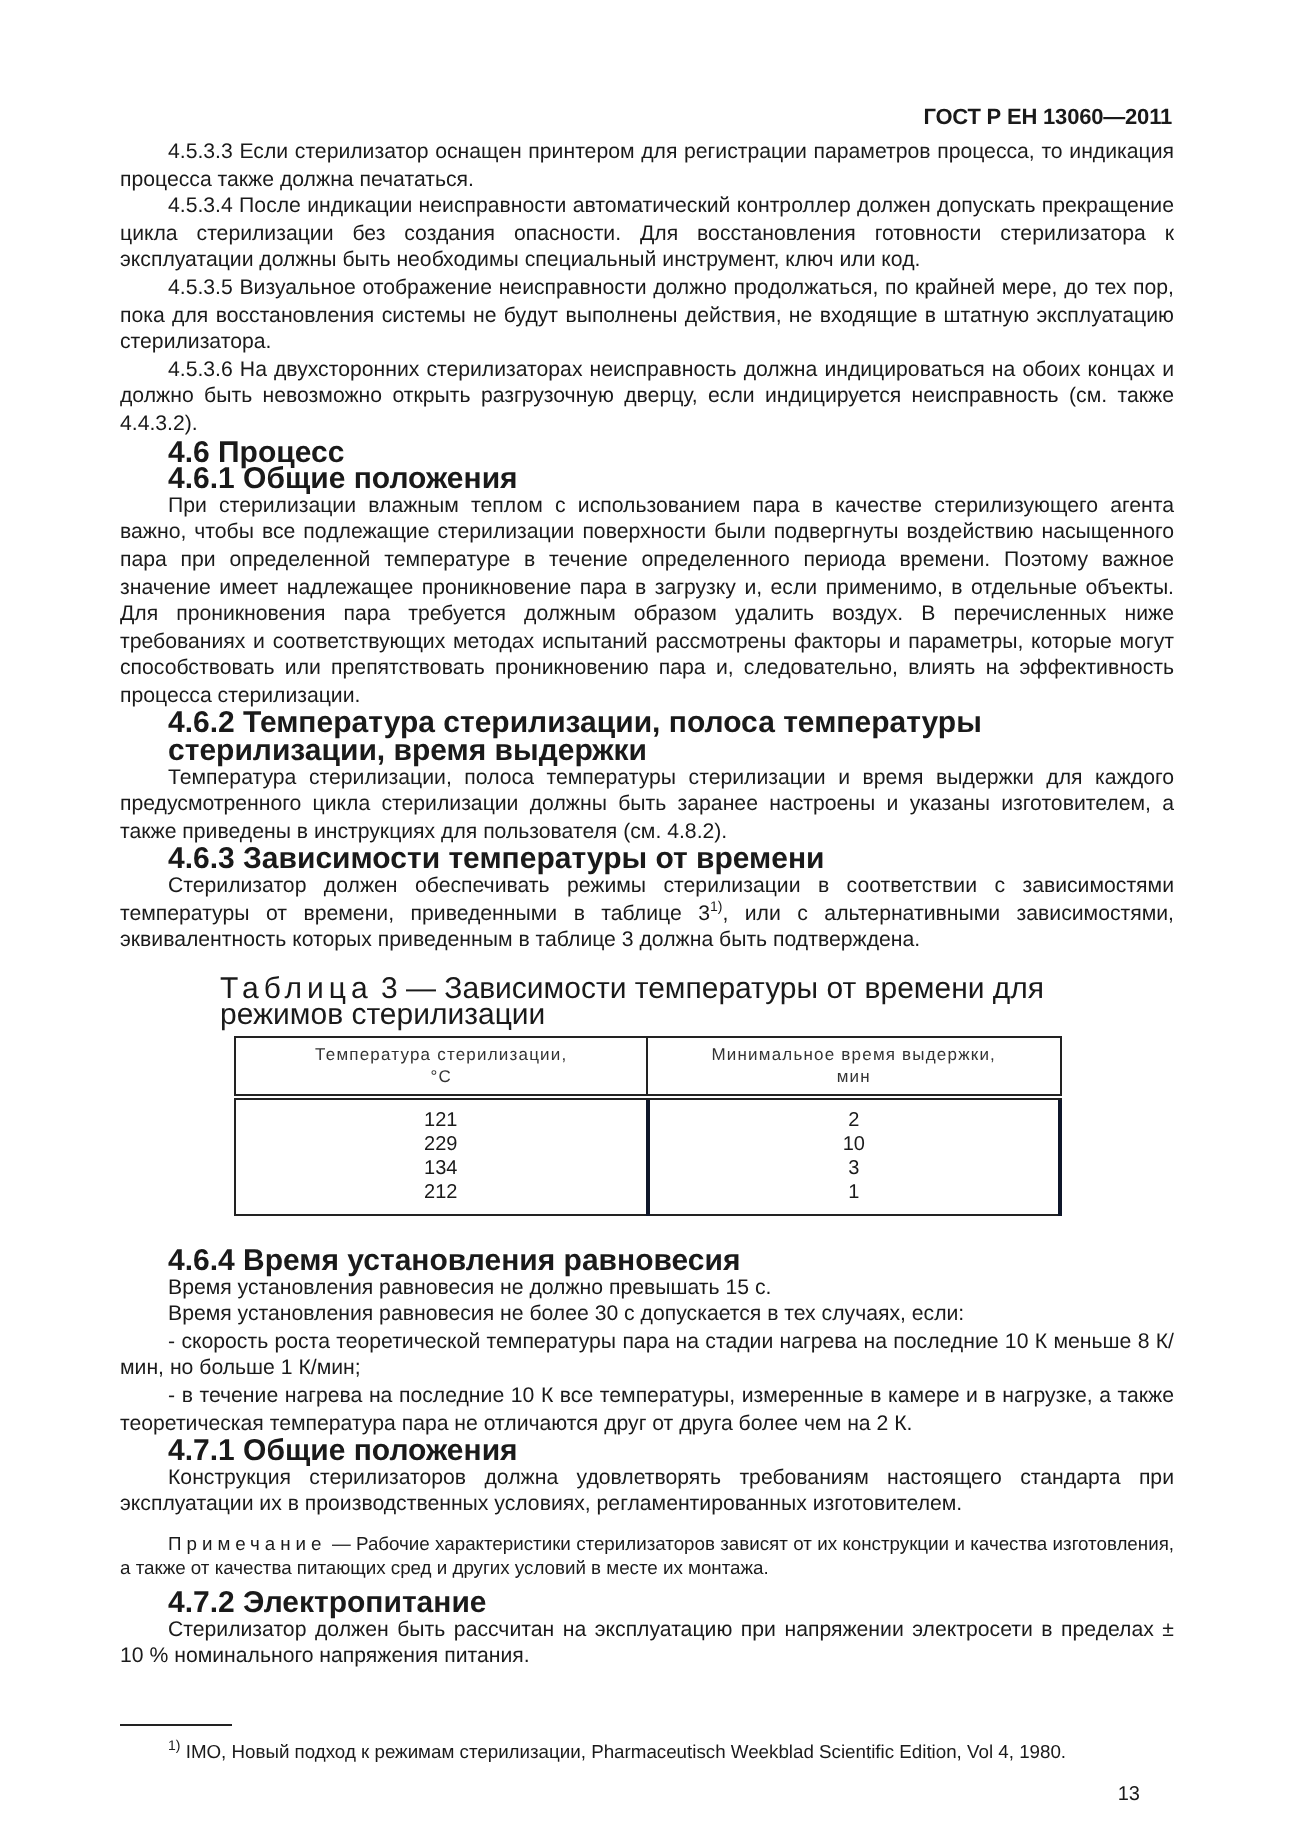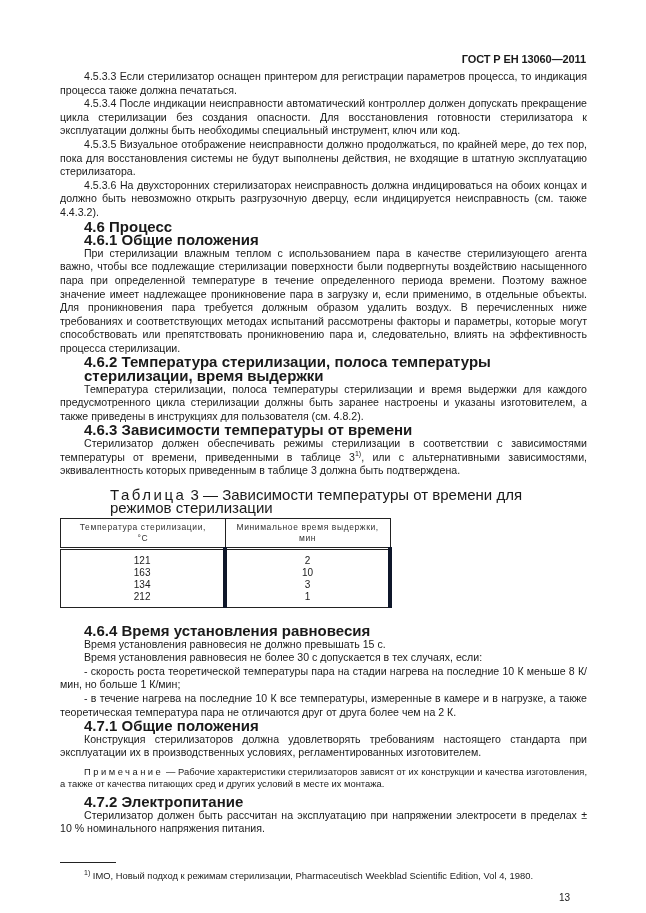--- a/index.html
+++ b/index.html
@@ -7,24 +7,24 @@
          font-family: "Liberation Sans", sans-serif; color: #1a1a1a; }
   .page { position: absolute; left: 0; top: 0; width: 646px; height: 913px; }
   .header { position: absolute; top: 53px; right: 60px; font-weight: bold; font-size: 11px; letter-spacing: -0.1px; }
   .body { position: absolute; left: 60px; top: 70px; width: 527px; font-size: 10.6px; line-height: 13.6px; }
   .p { margin: 0; text-align: justify; text-indent: 24px; }
   .h { margin: 0; font-weight: bold; padding-left: 24px; text-indent: 0; font-size: 15px; }
   .gap { height: 5px; }
   .spaced { letter-spacing: 2.5px; }
   sup { font-size: 7px; line-height: 0; }
   .tcaption { margin: 10px 0 3px 50px; font-size: 15px; }
-  table { border-collapse: collapse; width: 332px; font-size: 9.4px; }
+  table { border-collapse: collapse; margin-left: 57px; width: 414px; font-size: 9.4px; }
   th { font-weight: normal; font-size: 8.5px; letter-spacing: 0.6px; color: #333; border-left: 1px solid #222; border-right: 1px solid #222; border-top: 1px solid #222;
        border-bottom: 3px double #222; padding: 3px 4px 4px; line-height: 10.5px; text-align: center; width: 50%; }
-  td { border-left: 1px solid #222; border-right: 4px solid #0f172a; text-align: center; padding: 0; line-height: 12px; font-size: 10px; }
+  td { border-left: 1px solid #222; border-right: 2px solid #0f172a; text-align: center; padding: 0; line-height: 12px; font-size: 10px; }
   tr.first td { padding-top: 5px; }
   tr.last td { border-bottom: 1px solid #222; padding-bottom: 4px; }
   .note { margin: 6px 0 0; text-indent: 24px; font-size: 9.4px; line-height: 12px; text-align: justify; }
   .fnline { position: absolute; left: 60px; top: 862px; width: 56px; border-top: 1px solid #222; }
   .footnote { position: absolute; left: 84px; top: 870px; font-size: 9.4px; }
   .pagenum { position: absolute; right: 76px; top: 892px; font-size: 10px; }
 </style>
 </head>
 <body>
 
@@ -51,21 +51,21 @@
           <th><span>Температура стерилизации,</span><br><span>°С</span></th>
           <th><span>Минимальное время выдержки,</span><br><span>мин</span></th>
         </tr>
       </thead>
       <tbody>
         <tr class="first">
           <td>121</td>
           <td>2</td>
         </tr>
         <tr>
-          <td>163</td>
+          <td>229</td>
           <td>10</td>
         </tr>
         <tr>
           <td>134</td>
           <td>3</td>
         </tr>
         <tr class="last">
           <td>212</td>
           <td>1</td>
         </tr>

